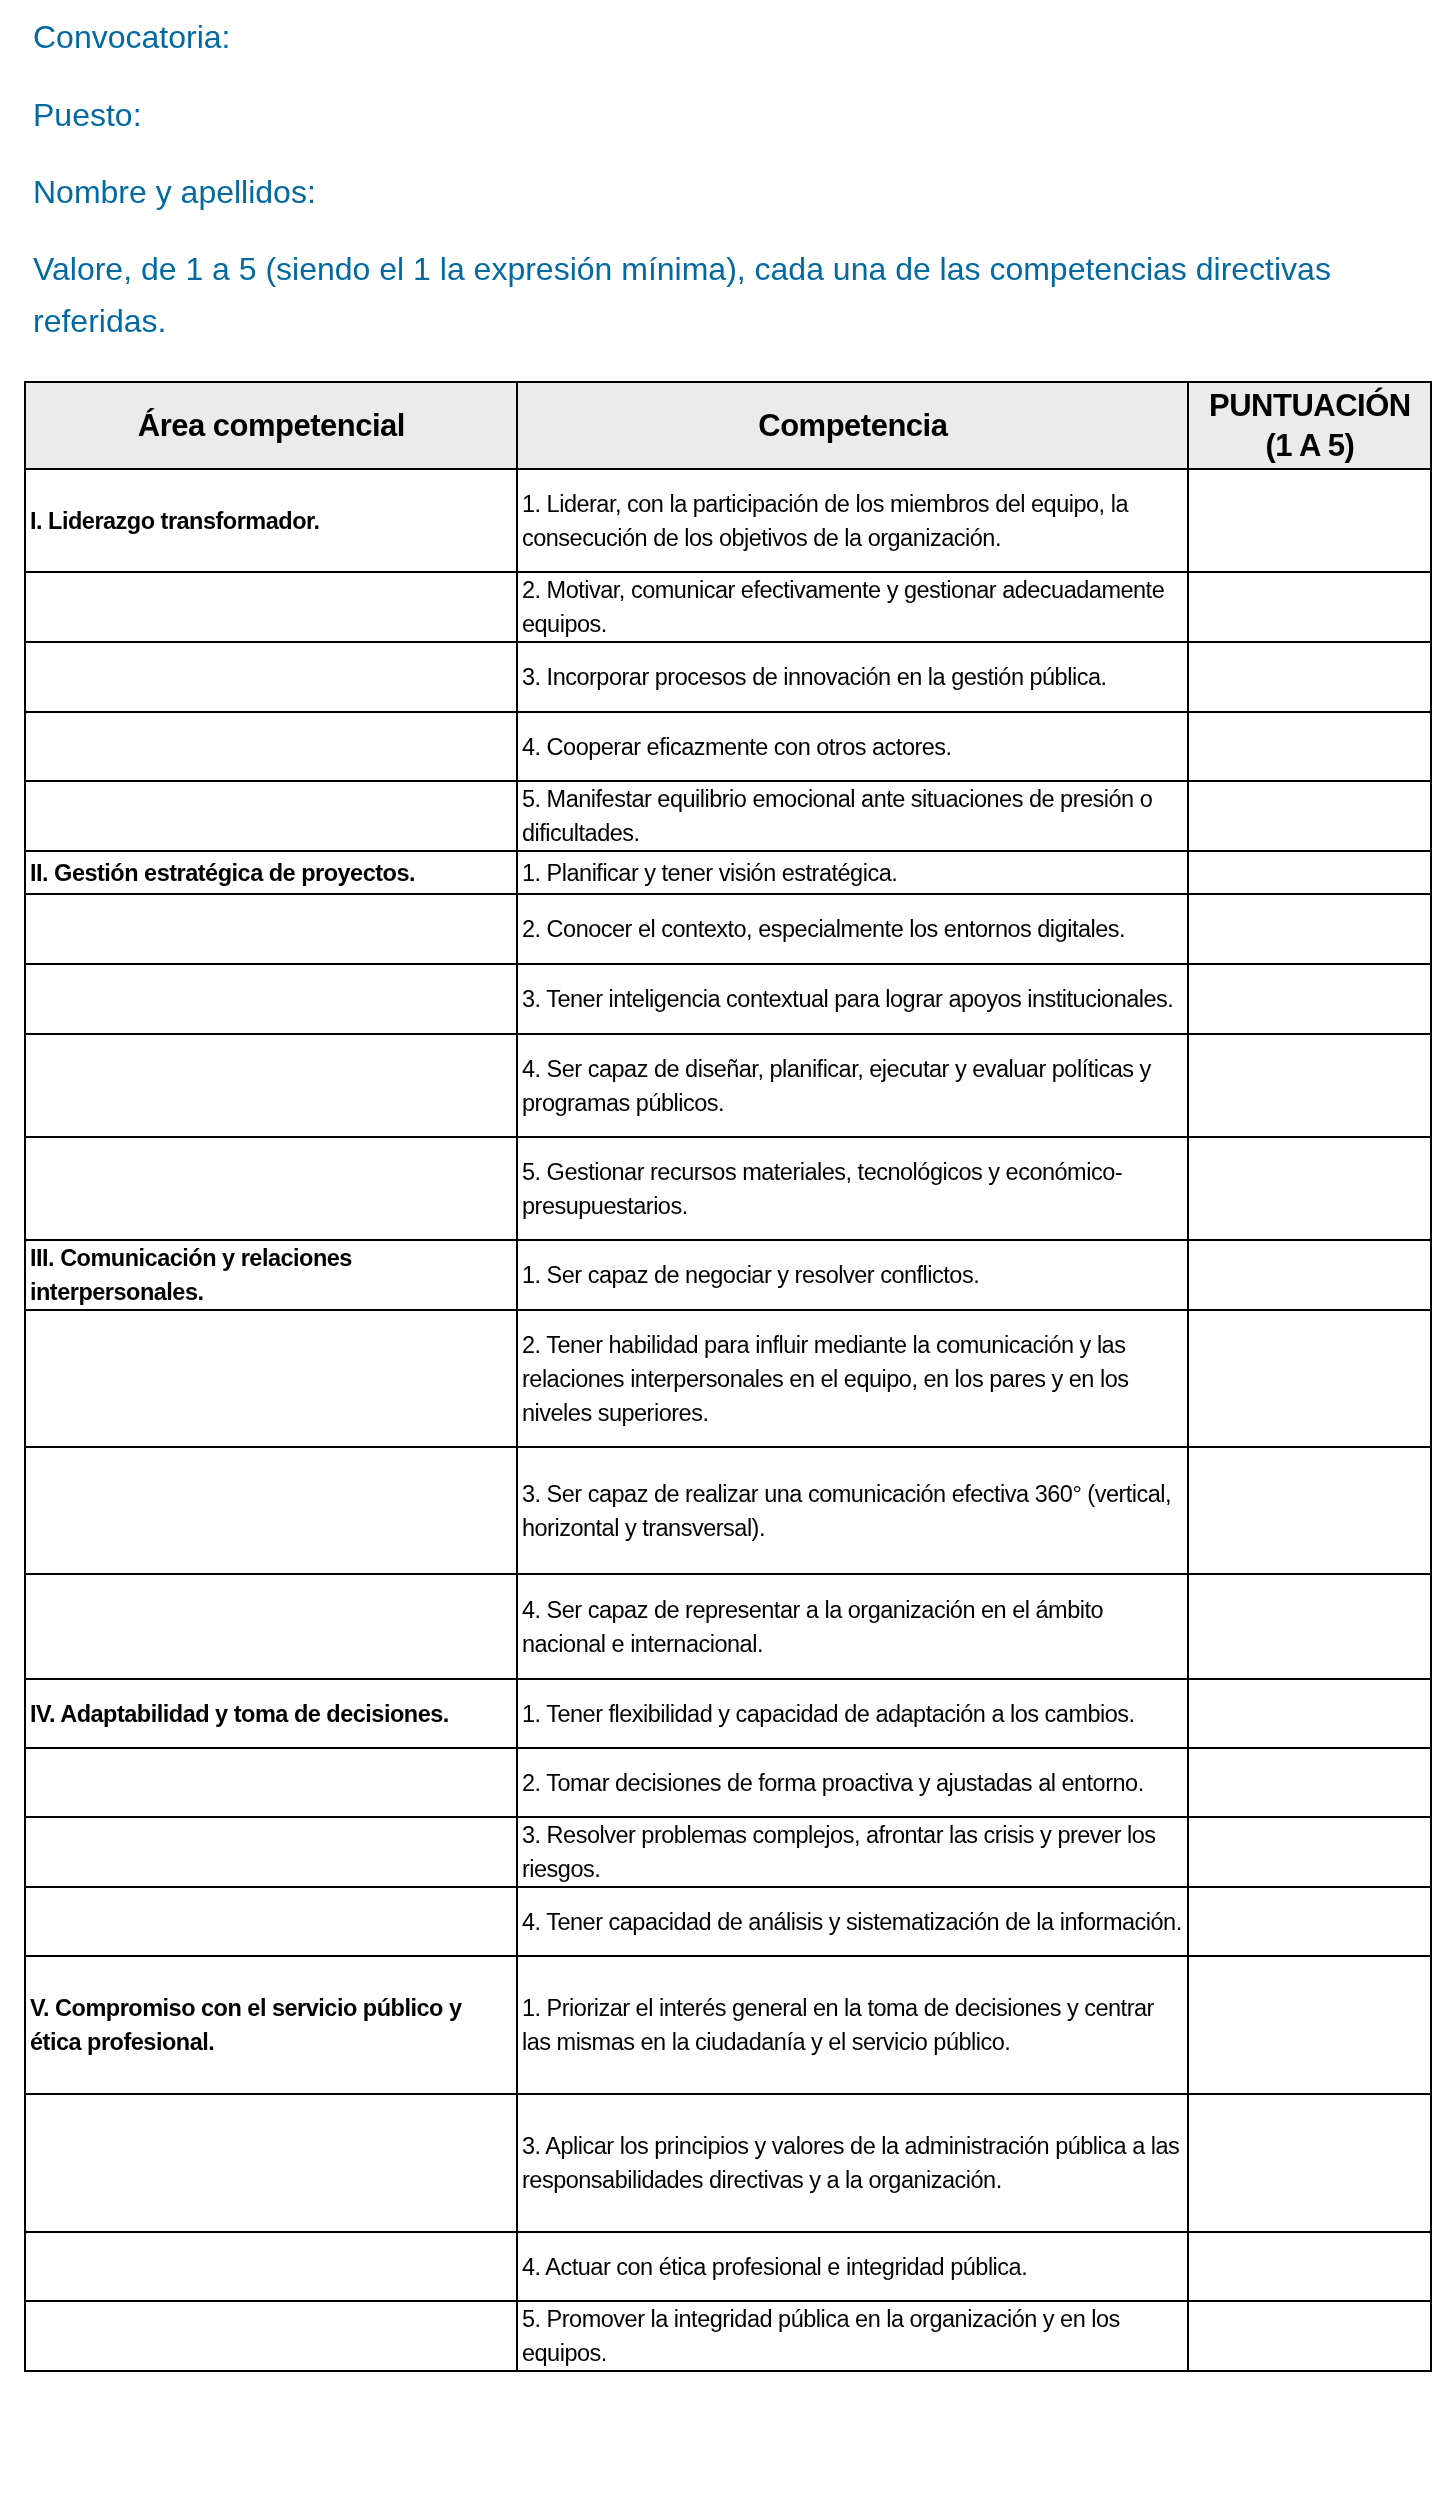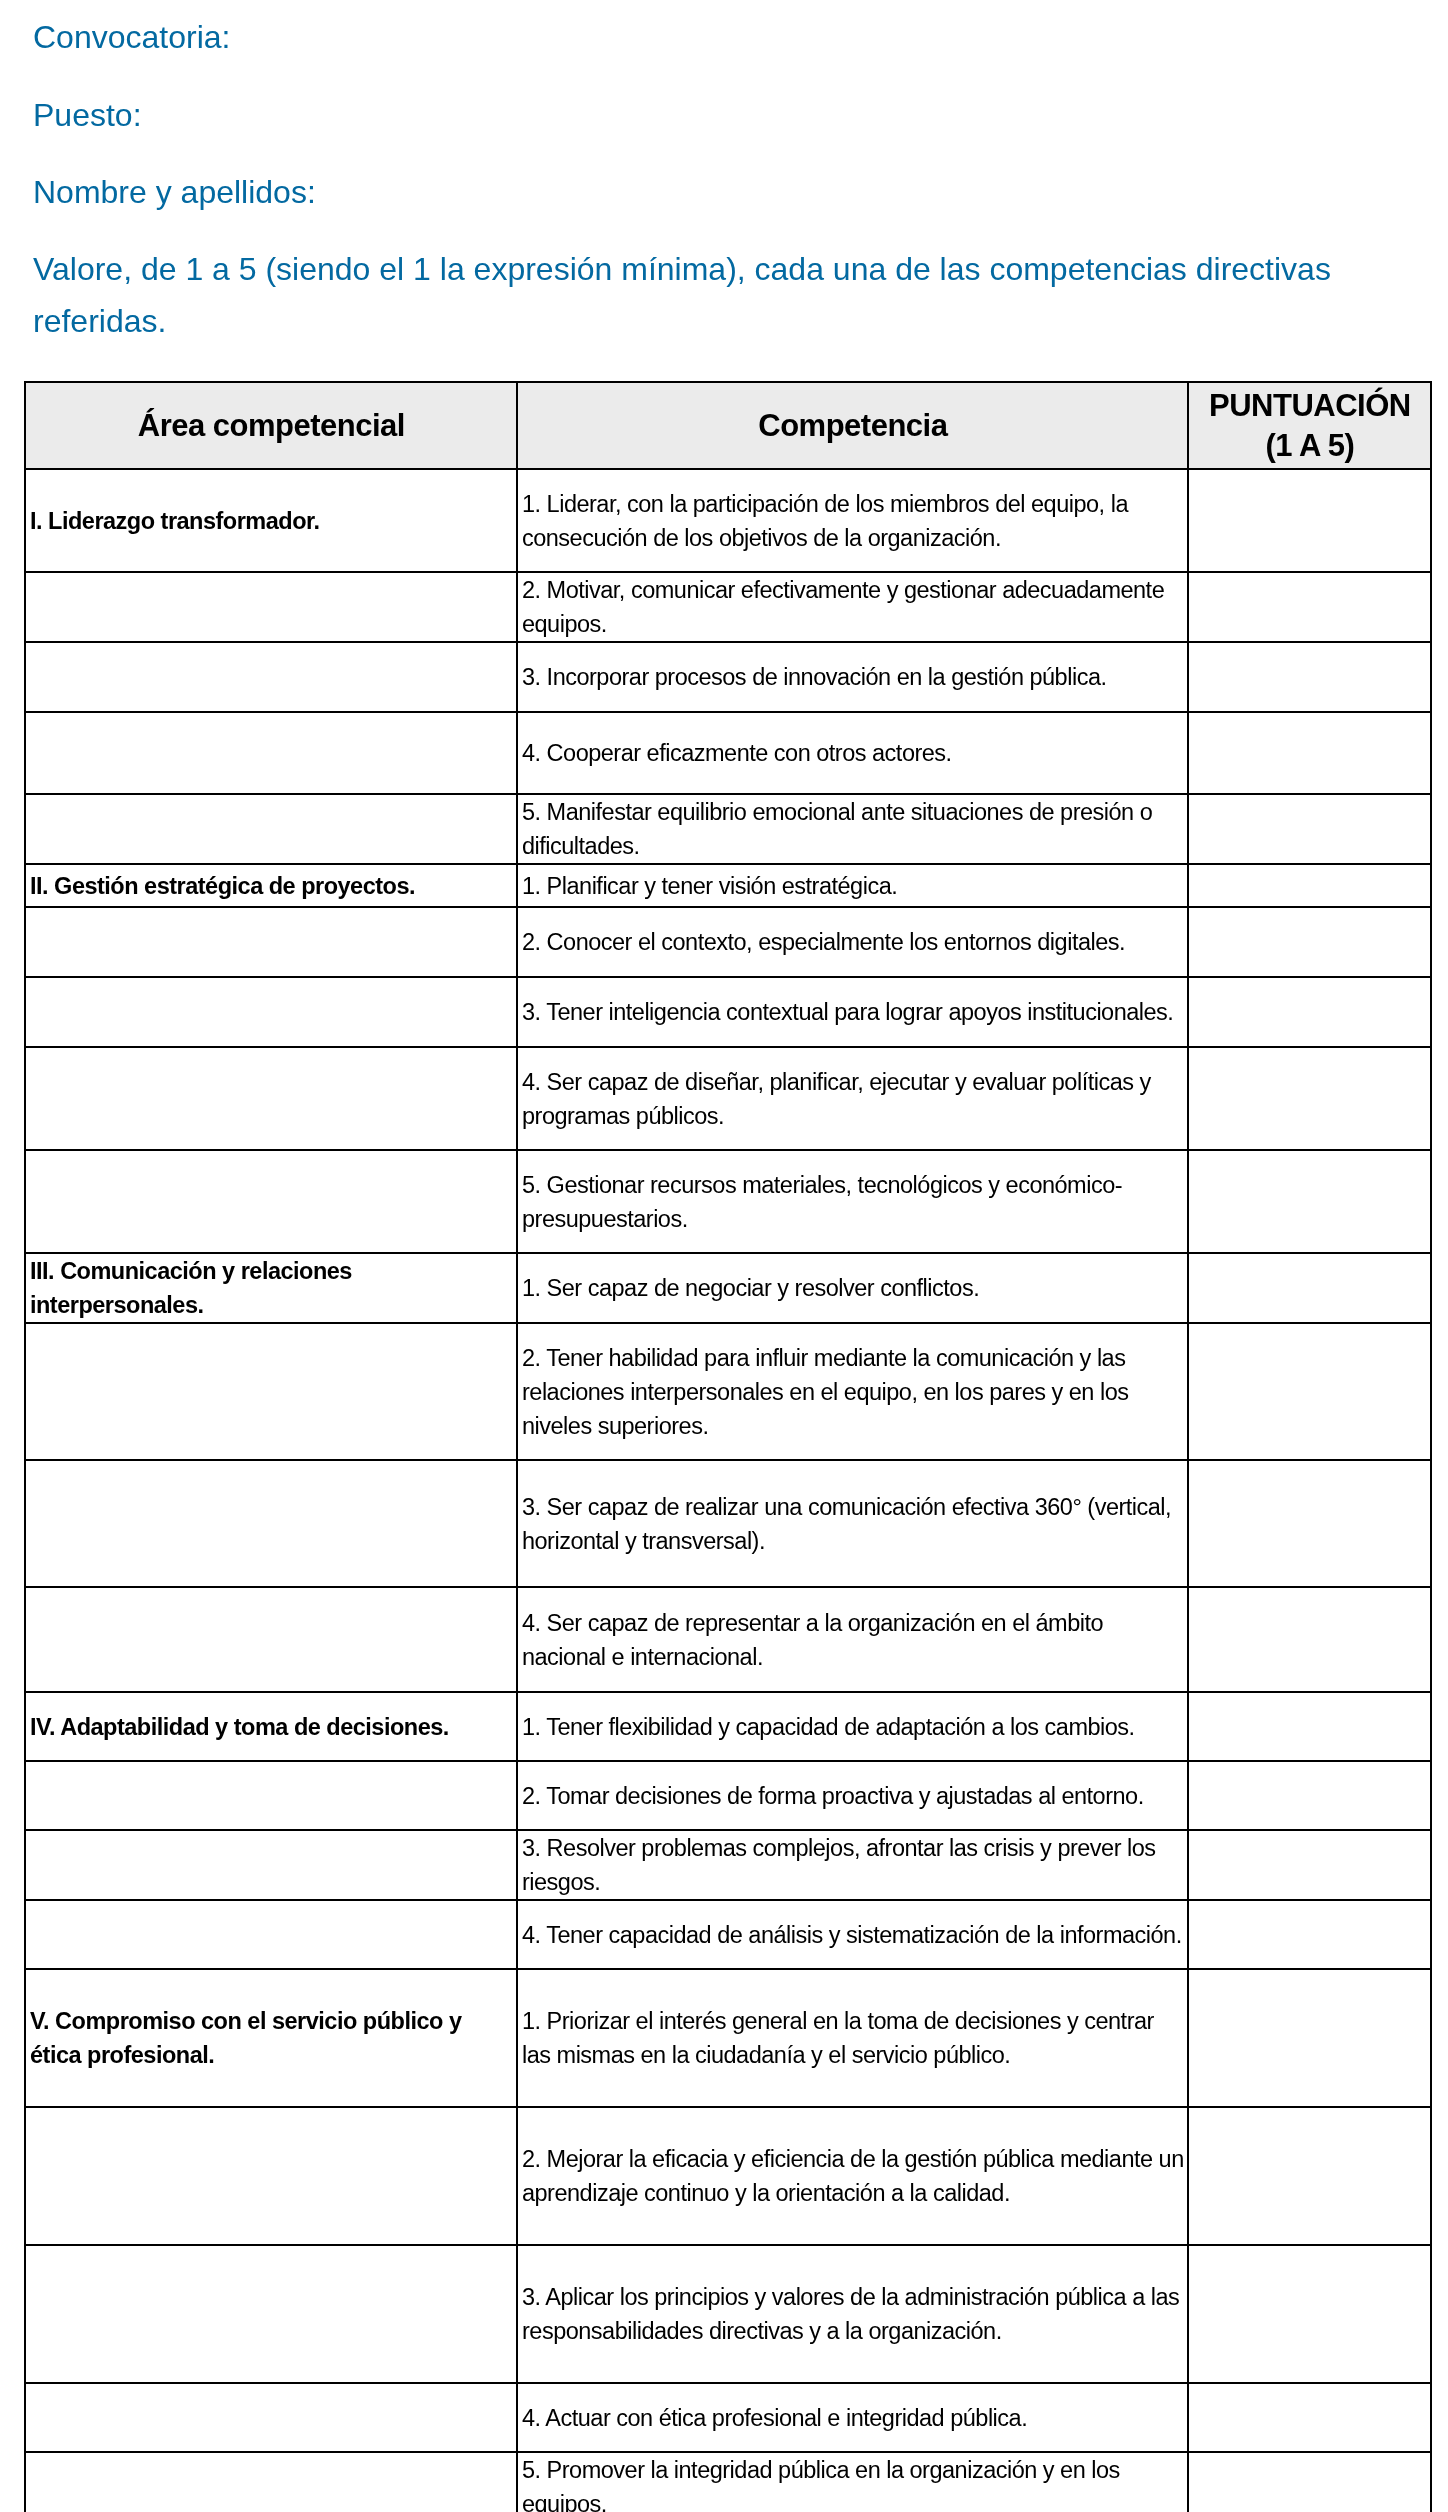--- a/index.html
+++ b/index.html
@@ -50,21 +50,21 @@
       <tr style="height: 69px;">
         <td class="area"></td>
         <td class="comp">2. Motivar, comunicar efectivamente y gestionar adecuadamente equipos.</td>
         <td class="score"></td>
       </tr>
       <tr style="height: 70px;">
         <td class="area"></td>
         <td class="comp">3. Incorporar procesos de innovación en la gestión pública.</td>
         <td class="score"></td>
       </tr>
-      <tr style="height: 82px;">
+      <tr style="height: 69px;">
         <td class="area"></td>
         <td class="comp">4. Cooperar eficazmente con otros actores.</td>
         <td class="score"></td>
       </tr>
       <tr style="height: 69px;">
         <td class="area"></td>
         <td class="comp">5. Manifestar equilibrio emocional ante situaciones de presión o dificultades.</td>
         <td class="score"></td>
       </tr>
       <tr style="height: 43px;">
@@ -132,25 +132,20 @@
         <td class="comp">4. Tener capacidad de análisis y sistematización de la información.</td>
         <td class="score"></td>
       </tr>
       <tr style="height: 138px;">
         <td class="area">V.  Compromiso con el servicio público y ética profesional.</td>
         <td class="comp">1. Priorizar el interés general en la toma de decisiones y centrar las mismas en la ciudadanía y el servicio público.</td>
         <td class="score"></td>
       </tr>
       <tr style="height: 138px;">
         <td class="area"></td>
-        <td class="comp">2. Mejorar la eficacia y eficiencia de la gestión pública mediante un aprendizaje continuo y la orientación a la calidad.</td>
-        <td class="score"></td>
-      </tr>
-      <tr style="height: 138px;">
-        <td class="area"></td>
         <td class="comp">3. Aplicar los principios y valores de la administración pública a las responsabilidades directivas y a la organización.</td>
         <td class="score"></td>
       </tr>
       <tr style="height: 69px;">
         <td class="area"></td>
         <td class="comp">4. Actuar con ética profesional e integridad pública.</td>
         <td class="score"></td>
       </tr>
       <tr style="height: 70px;">
         <td class="area"></td>

